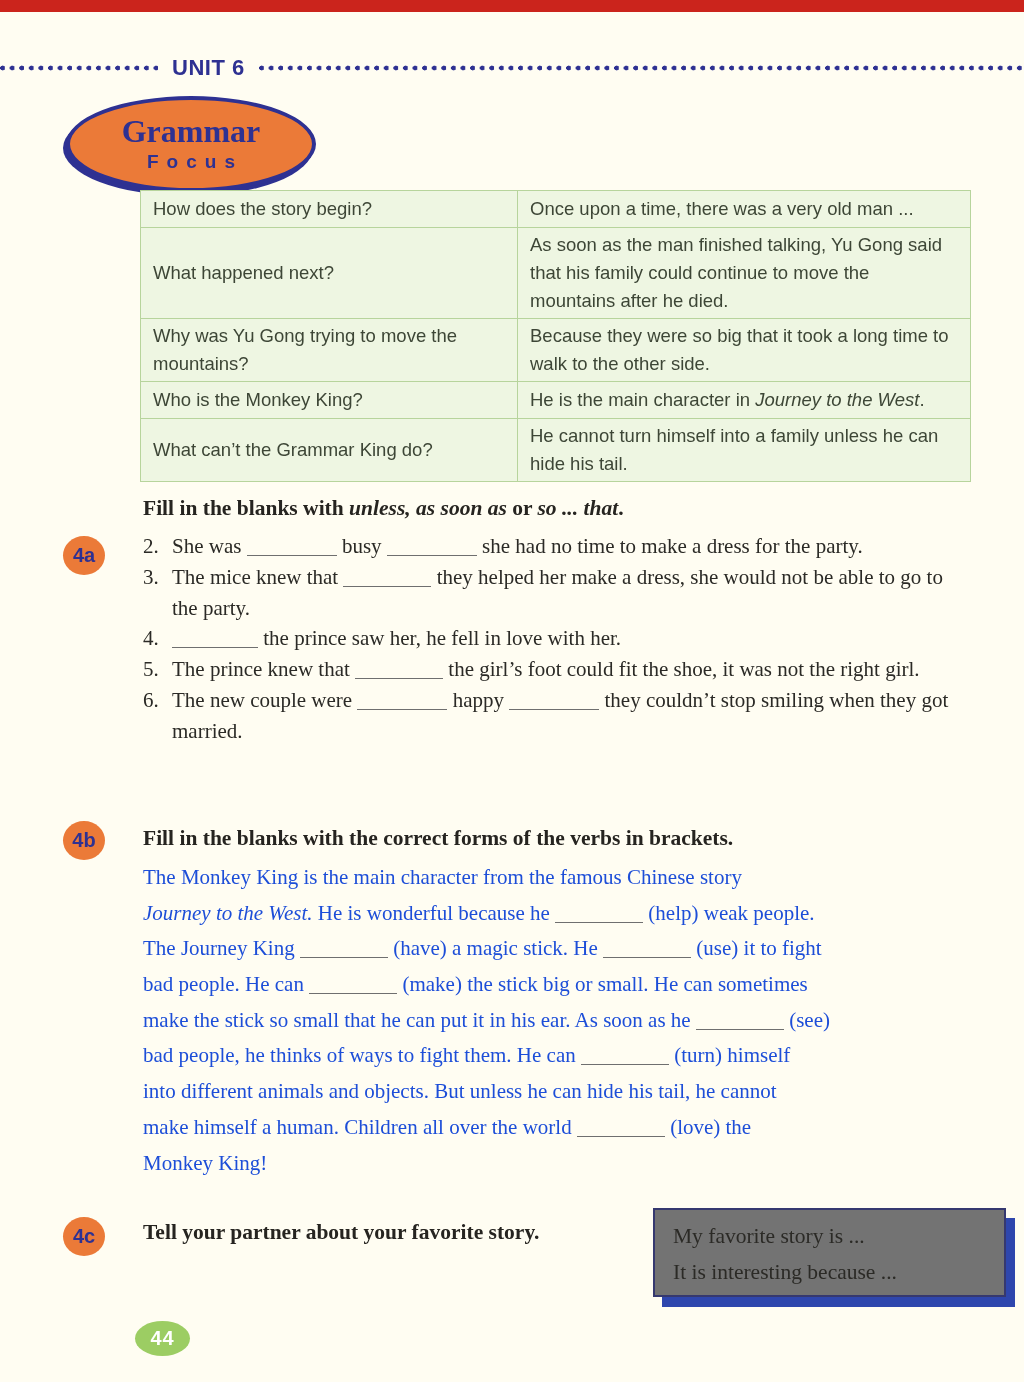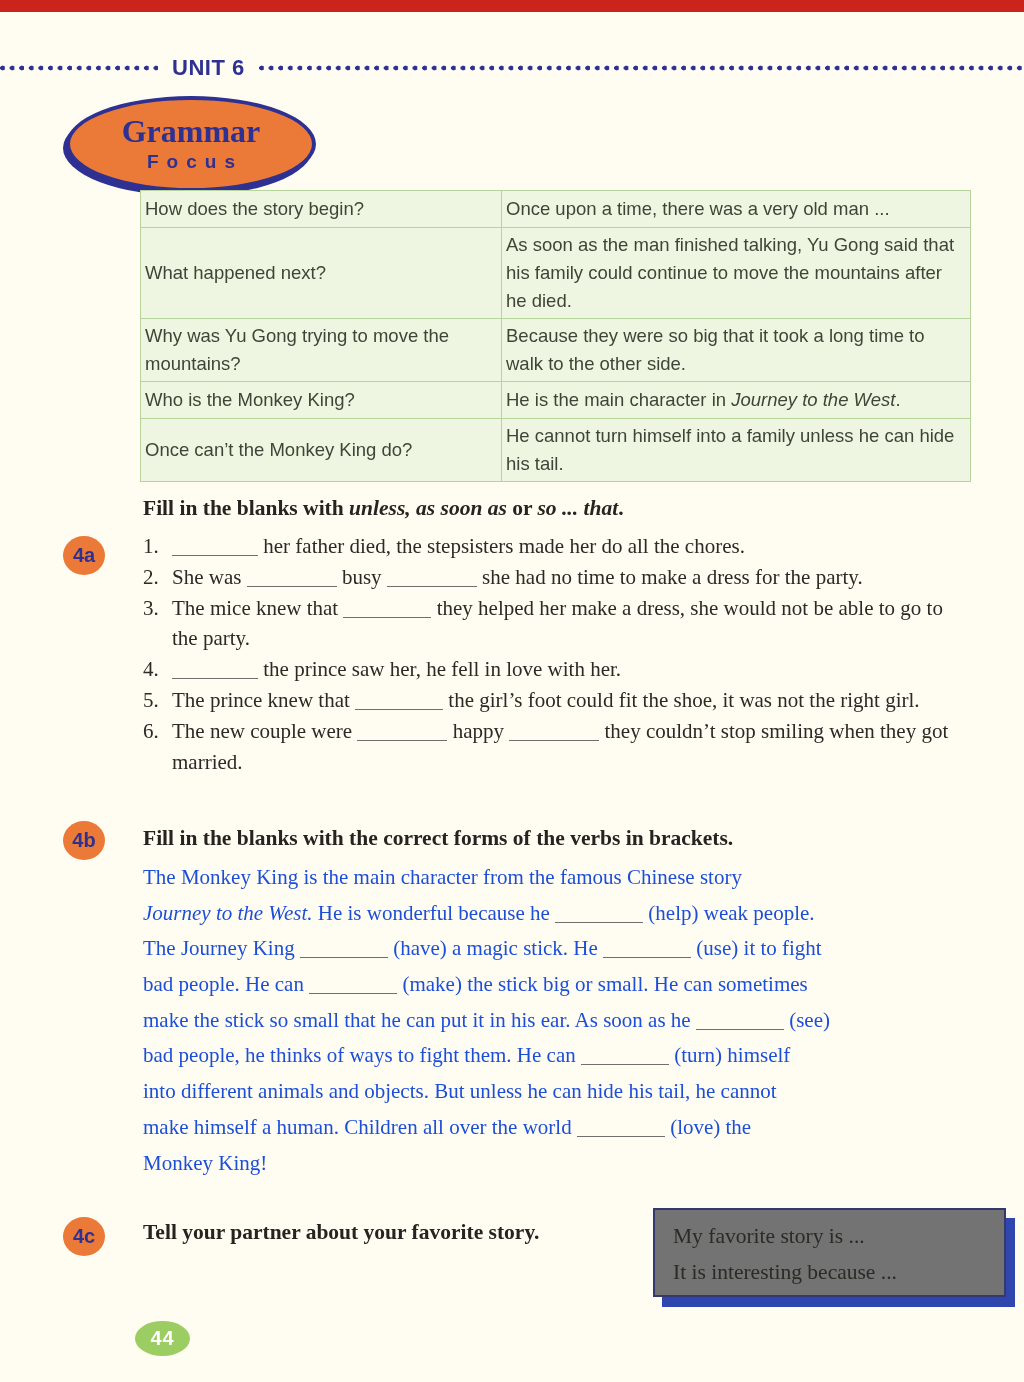--- a/index.html
+++ b/index.html
@@ -20,21 +20,21 @@
 
   .gf-badge { position:absolute; left:66px; top:96px; width:250px; height:96px;
     background:var(--orange,#eb7a38); border:4px solid var(--navy,#2e3192); border-radius:50%;
     box-shadow:-3px 4px 0 var(--navy,#2e3192); text-align:center; box-sizing:border-box; }
   .gf-line1 { margin-top:13px; font:700 32px "Liberation Serif","DejaVu Serif",serif; color:var(--navy,#2e3192); }
   .gf-line2 { margin-top:1px; font:700 19px "Liberation Sans","DejaVu Sans",sans-serif; color:var(--navy,#2e3192); letter-spacing:8px; text-indent:8px; }
 
   table.gf-table { position:absolute; left:140px; top:190px; width:831px;
     border-collapse:collapse; table-layout:fixed; background:var(--table-bg,#eef6e2);
     font:18.5px/28px "Liberation Sans","DejaVu Sans",sans-serif; color:#3d4636; }
-  .gf-table td { border:1px solid var(--table-border,#b7d49c); padding:3px 4px; vertical-align:middle; }
+  .gf-table td { border:1px solid var(--table-border,#b7d49c); padding:3px 12px; vertical-align:middle; }
   .gf-table td.q { width:352px; }
   .gf-table tr:nth-child(1){ height:37px; }
   .gf-table tr:nth-child(2){ height:88px; }
   .gf-table tr:nth-child(3){ height:62px; }
   .gf-table tr:nth-child(4){ height:37px; }
   .gf-table tr:nth-child(5){ height:58px; }
 
   .badge { position:absolute; left:63px; width:42px; height:39px;
     background:var(--orange,#eb7a38); border-radius:50%;
     color:var(--navy,#2e3192); font:700 20px/39px "Liberation Sans","DejaVu Sans",sans-serif;
@@ -100,32 +100,29 @@
     </tr>
     <tr>
       <td class="q">Why was Yu Gong trying to move the mountains?</td>
       <td class="a"><span>Because they were so big that it took a long time to walk to the other side.</span></td>
     </tr>
     <tr>
       <td class="q">Who is the Monkey King?</td>
       <td class="a"><span>He is the main character in </span><span class="seg-italic">Journey to the West</span><span>.</span></td>
     </tr>
     <tr>
-      <td class="q">Once can’t the Monkey King do?</td>
+      <td class="q">What can’t the Grammar King do?</td>
       <td class="a"><span>He cannot turn himself into a family unless he can hide his tail.</span></td>
     </tr>
   </tbody>
     </table>
 
   <div class="badge badge-4a">4a</div>
   <div class="heading s4a-title"><span>Fill in the blanks with </span><span class="seg-italic">unless, as soon as</span><span> or </span><span class="seg-italic">so ... that</span><span>.</span></div>
   <div class="s4a-items">
-    <div class="item">
-      <span class="num">1.</span><span><span class="blank" style="width: 86px;"></span><span> her father died, the stepsisters made her do all the chores.</span></span>
-    </div>
     <div class="item">
       <span class="num">2.</span><span><span>She was </span><span class="blank" style="width: 90px;"></span><span> busy </span><span class="blank" style="width: 90px;"></span><span> she had no time to make a dress for the party.</span></span>
     </div>
     <div class="item">
       <span class="num">3.</span><span><span>The mice knew that </span><span class="blank" style="width: 88px;"></span><span> they helped her make a dress, she would not be able to go to the party.</span></span>
     </div>
     <div class="item">
       <span class="num">4.</span><span><span class="blank" style="width: 86px;"></span><span> the prince saw her, he fell in love with her.</span></span>
     </div>
     <div class="item">

